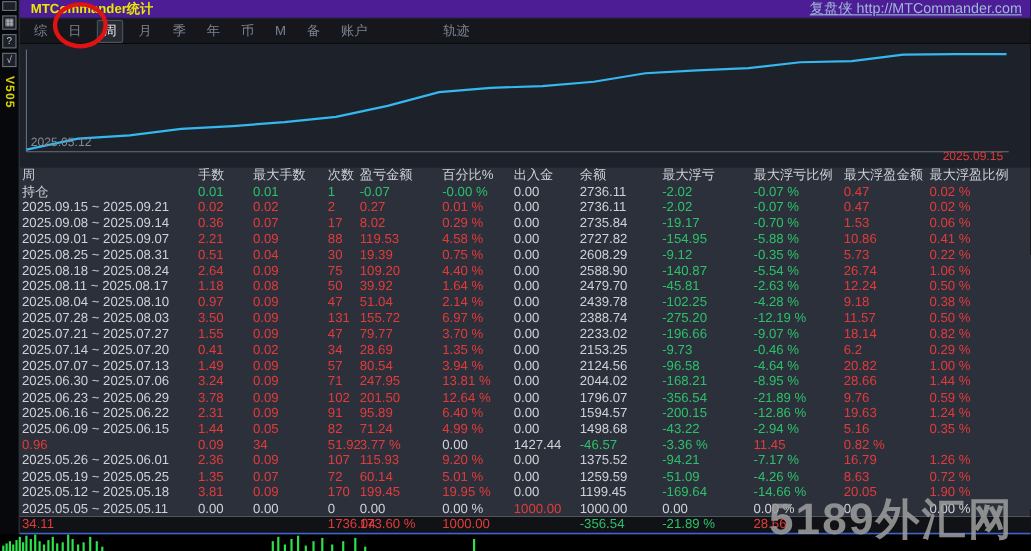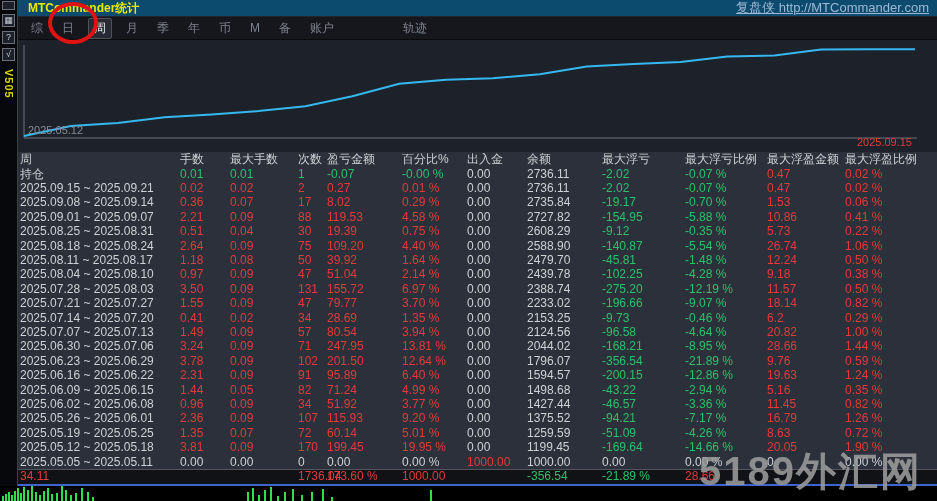--- a/index.html
+++ b/index.html
@@ -12,21 +12,21 @@
   .rail { width:18px; background:#07080c; border-right:1px solid #3a3f48;
     display:flex; flex-direction:column; align-items:center; }
   .rail-icon { width:13px; height:13px; margin-top:4px; border:1px solid #6b707a;
     background:#1c2028; color:#c6cad2; font-size:9px; line-height:11px; text-align:center; }
   .rail-icon.first { height:9px; margin-top:1px; line-height:7px; }
   .version { margin-top:8px; color:#d8d400; font-size:11px; font-weight:bold;
     writing-mode:vertical-rl; letter-spacing:1px; }
 
   
   .main { position:relative; width:919px; display:flex; flex-direction:column; }
-  .titlebar { height:17px; background:#0c4a6e; display:flex; align-items:center;
+  .titlebar { height:17px; background:#4c1d95; display:flex; align-items:center;
     justify-content:space-between; padding:0 8px 0 10px; border-bottom:1px solid #23252d; }
   .title { color:#e8ea00; font-size:12px; font-weight:bold; }
   .brand { color:#9fb9d6; font-size:13px;text-decoration:underline; }
   .tabbar { height:23px; background:#16171d; display:flex; align-items:center;
     padding-left:8px; gap:9px; border-bottom:1px solid #0a0a0d; }
   .tab { color:#7d828c; font-size:12px; padding:1px 5px; cursor:default; white-space:nowrap; }
   .tab.active { color:#e8eaee; background:#272a33; border:1px solid #4d525c; border-radius:2px; }
   .tab.gap { margin-left:50px; }
   .annotation { position:absolute; left:30px; top:2px; width:50px; height:42px;
     border:4px solid #e01212; border-radius:50%; z-index:30; pointer-events:none; }
@@ -199,21 +199,21 @@
         <div class="row">
           <div class="cell w">2025.08.11 ~ 2025.08.17</div>
           <div class="cell r">1.18</div>
           <div class="cell r">0.08</div>
           <div class="cell r">50</div>
           <div class="cell r">39.92</div>
           <div class="cell r">1.64 %</div>
           <div class="cell w">0.00</div>
           <div class="cell w">2479.70</div>
           <div class="cell g">-45.81</div>
-          <div class="cell g">-1.48 %</div>
+          <div class="cell g">-2.63 %</div>
           <div class="cell r">12.24</div>
           <div class="cell r">0.50 %</div>
         </div>
         <div class="row">
           <div class="cell w">2025.08.04 ~ 2025.08.10</div>
           <div class="cell r">0.97</div>
           <div class="cell r">0.09</div>
           <div class="cell r">47</div>
           <div class="cell r">51.04</div>
           <div class="cell r">2.14 %</div>
@@ -330,21 +330,20 @@
           <div class="cell r">71.24</div>
           <div class="cell r">4.99 %</div>
           <div class="cell w">0.00</div>
           <div class="cell w">1498.68</div>
           <div class="cell g">-43.22</div>
           <div class="cell g">-2.94 %</div>
           <div class="cell r">5.16</div>
           <div class="cell r">0.35 %</div>
         </div>
         <div class="row">
-          <div class="cell w">2025.06.02 ~ 2025.06.08</div>
           <div class="cell r">0.96</div>
           <div class="cell r">0.09</div>
           <div class="cell r">34</div>
           <div class="cell r">51.92</div>
           <div class="cell r">3.77 %</div>
           <div class="cell w">0.00</div>
           <div class="cell w">1427.44</div>
           <div class="cell g">-46.57</div>
           <div class="cell g">-3.36 %</div>
           <div class="cell r">11.45</div>

